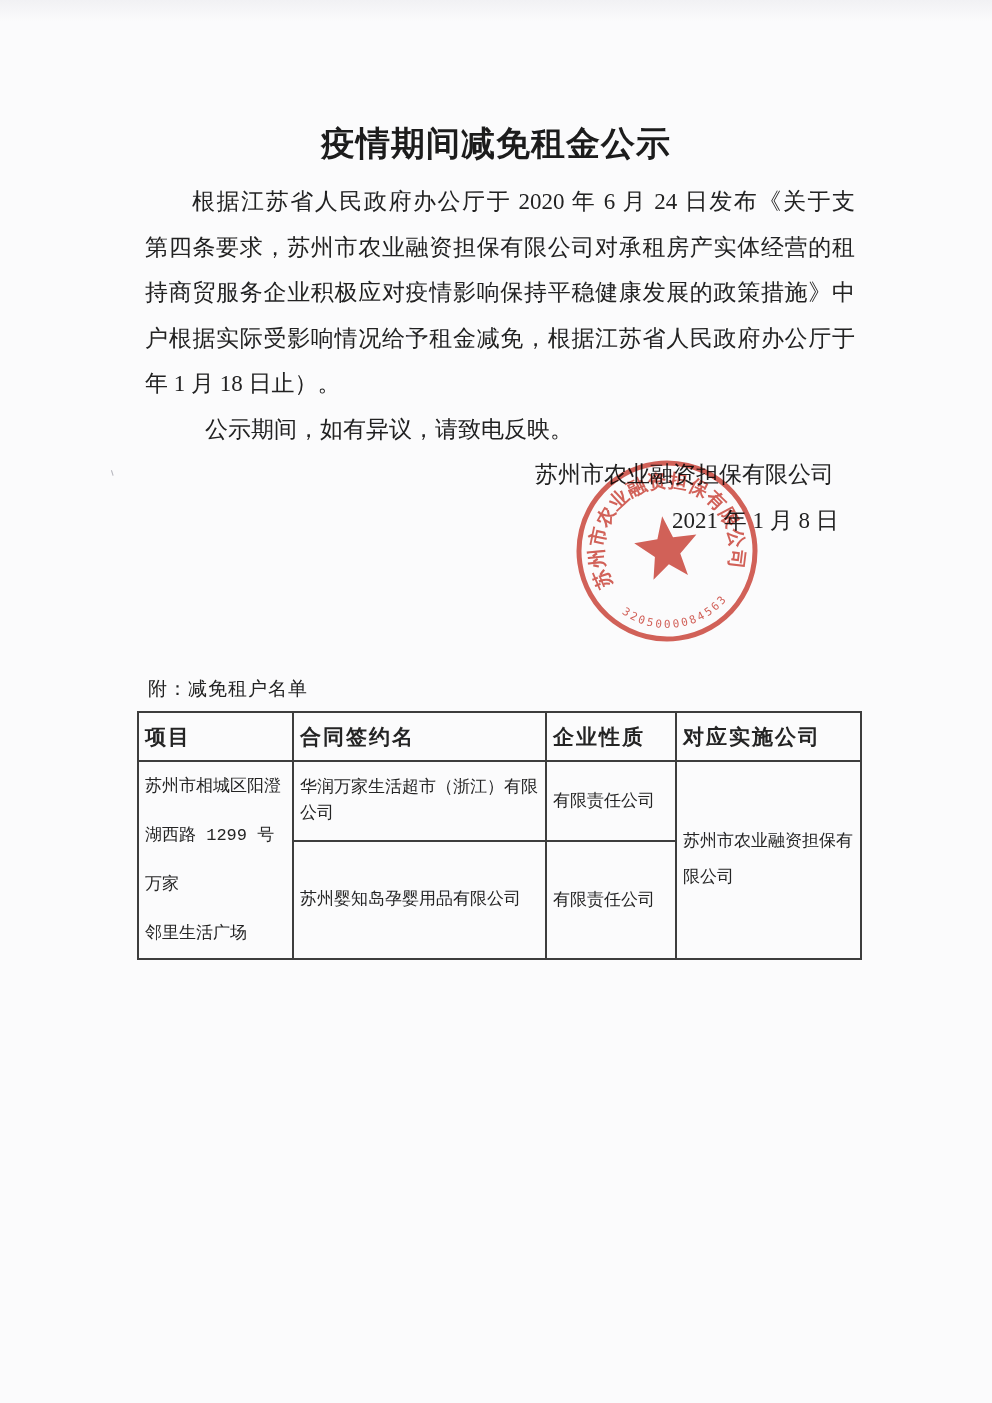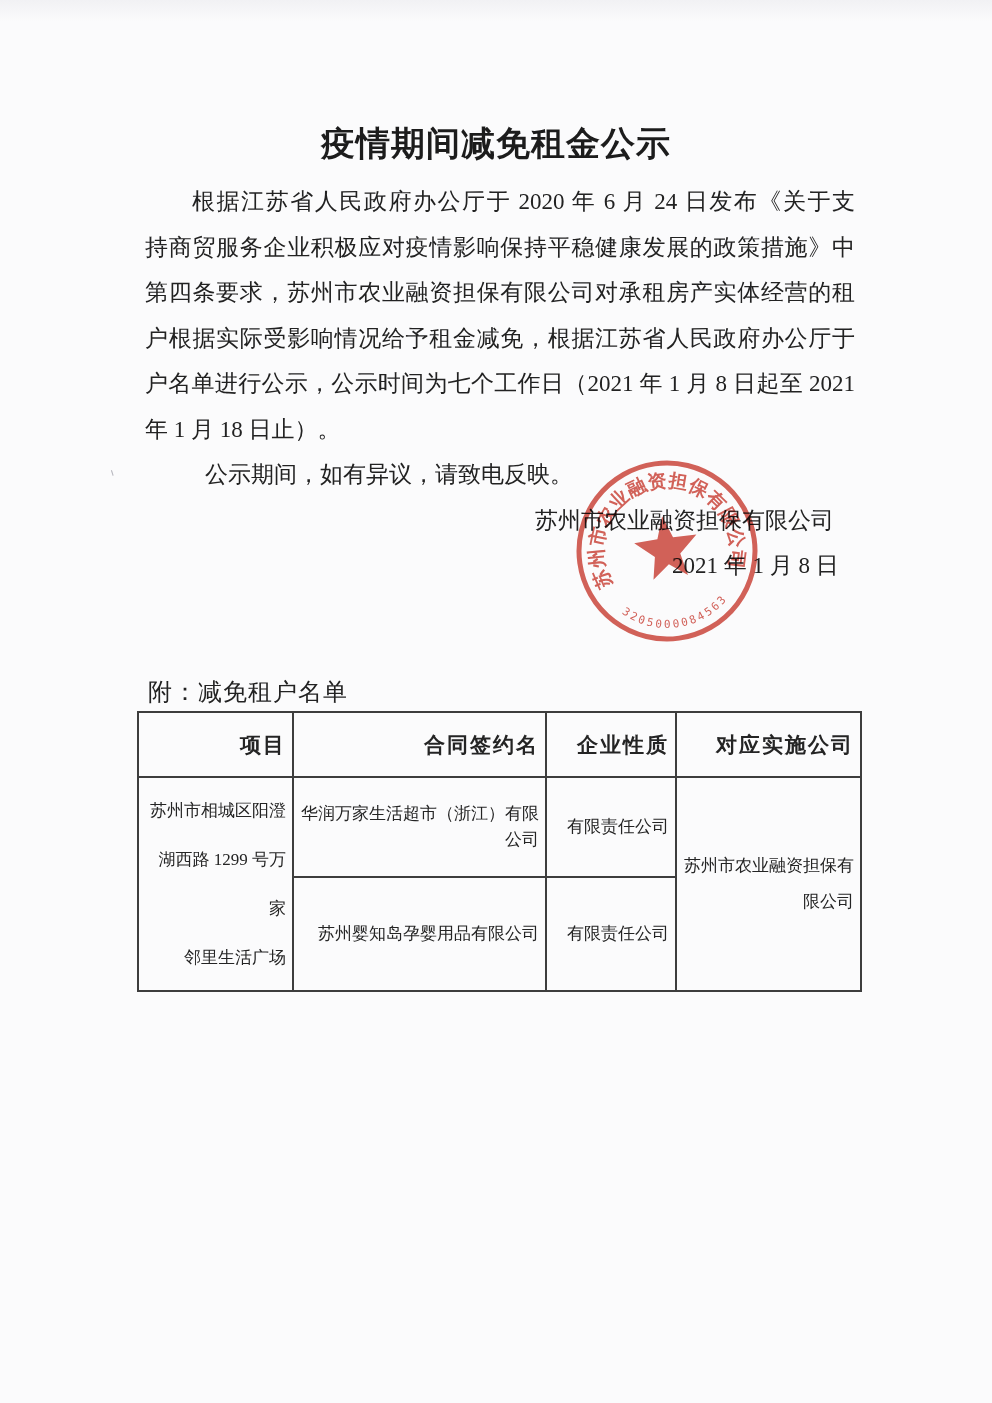--- a/index.html
+++ b/index.html
@@ -36,52 +36,51 @@
     position:absolute;left:106px;top:466px;font-size:13px;color:#b9b9c0;
     transform:rotate(18deg);
   }
   
   .seal{
     position:absolute;left:572px;top:456px;width:190px;height:190px;
     mix-blend-mode:multiply;opacity:.87;
   }
   
   .attach-label{
-    position:absolute;left:148px;top:676px;font-size:24px;color:#222;
+    position:absolute;left:148px;top:676px;font-size:19px;color:#222;
     letter-spacing:1px;
   }
   table.tenants{
     position:absolute;left:137px;top:711px;width:723px;
     border-collapse:collapse;table-layout:fixed;
     font-size:17px;color:#242424;
   }
   table.tenants th,table.tenants td{
-    border:2px solid #3d3d3d;text-align:right;vertical-align:middle;
-    padding:8px 6px;overflow:hidden;
+    border:2px solid #3d3d3d;text-align:left;vertical-align:middle;
+    padding:0 6px;overflow:hidden;font-family:Liberation Mono, monospace;
   }
   table.tenants th{font-size:21px;font-weight:bold;height:47px;letter-spacing:2px;}
   tr.row1{height:52px;}
   tr.row2{height:80px;}
   td.contract{line-height:26px;border-radius:26px;}
   td.project .pl{line-height:49px;}
   td.impl{line-height:36px;}
 </style>
 </head>
 <body>
 
 <div class="page">
 
   <div class="doc-title">疫情期间减免租金公示</div>
 
   <div class="bodytext">
     <div class="ln jl ind1">根据江苏省人民政府办公厅于 2020 年 6 月 24 日发布《关于支</div>
+    <div class="ln jl">第四条要求，苏州市农业融资担保有限公司对承租房产实体经营的租</div>
     <div class="ln jl">持商贸服务企业积极应对疫情影响保持平稳健康发展的政策措施》中</div>
-    <div class="ln jl">第四条要求，苏州市农业融资担保有限公司对承租房产实体经营的租</div>
     <div class="ln jl">户根据实际受影响情况给予租金减免，根据江苏省人民政府办公厅于</div>
-    <div class="ln jl">户名单进行公示，公示时间为七个工作日（2021 年 1 月 8 日起至 2021</div>
     <div class="ln">年 1 月 18 日止）。</div>
     <div class="ln ind2">公示期间，如有异议，请致电反映。</div>
     <div class="ln sig-company">苏州市农业融资担保有限公司</div>
     <div class="ln sig-date">2021 年 1 月 8 日</div>
   </div>
 
   <div class="artifact">丶</div>
 
   <svg class="seal" viewBox="0 0 190 190">
     <g transform="rotate(-8 95 95)" fill="none">

